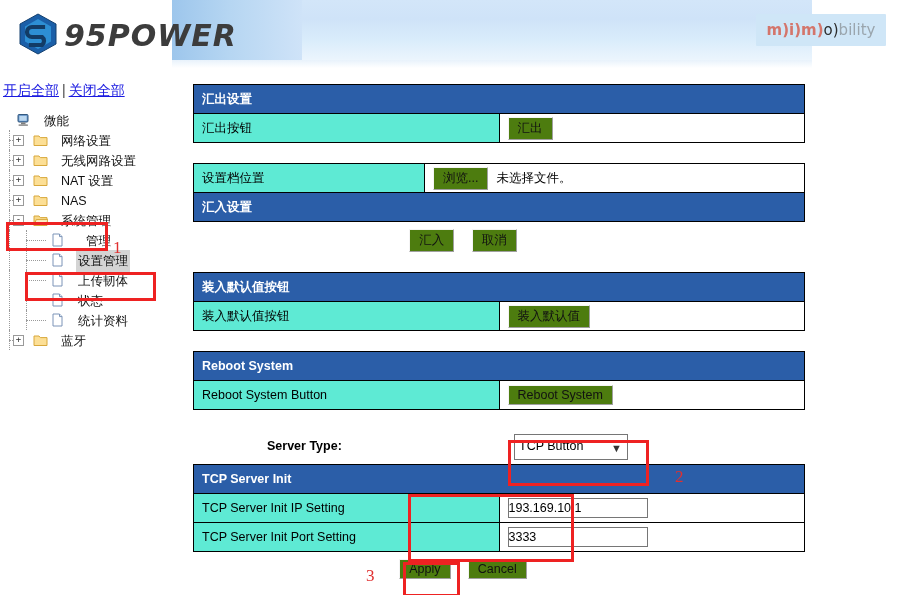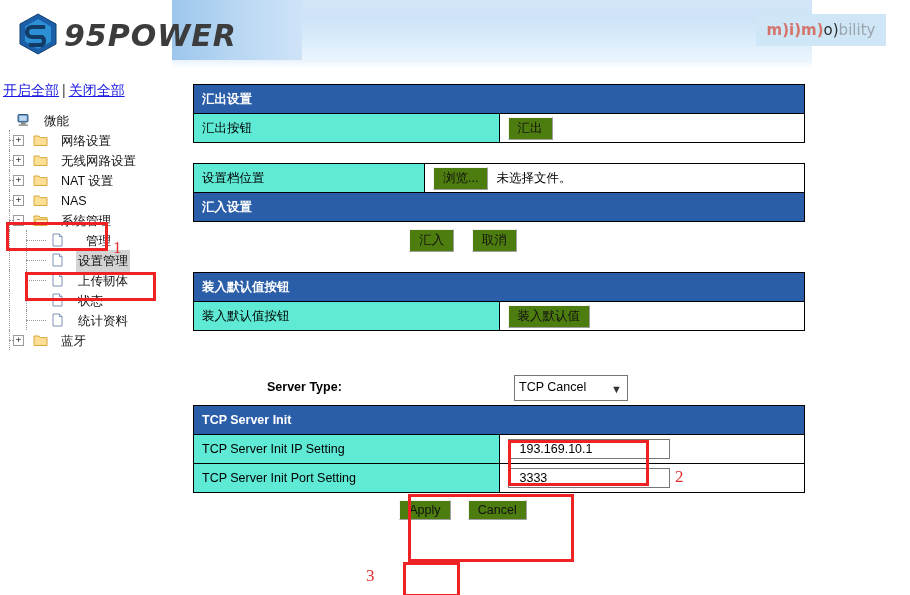--- a/index.html
+++ b/index.html
@@ -69,21 +69,21 @@
   .gap{height:20px;}
   .btn{
     background:#4d7c0f;border:1px solid #a0a0a0;
     border-top-color:#f4f4f4;border-left-color:#f4f4f4;
     padding:2px 9px;font-size:12.5px;color:#111;cursor:pointer;
     font-family:"Liberation Sans",sans-serif;display:inline-block;
   }
   .btnrow{text-align:center;padding-top:7px;width:540px;}
   .btnrow .btn{margin:0 7px;}
   .txtinput{
-    border:1px solid #767676;background:#fff;padding:2px 11px;
+    border:1px solid #767676;background:#fff;padding:2px 0;
     font-size:12.5px;width:138px;font-family:"Liberation Sans",sans-serif;color:#000;
   }
   .filename{margin-left:8px;font-size:12.5px;}
 
   
   #srvrow{width:540px;position:relative;height:34px;}
   #srvlabel{position:absolute;left:74px;top:9px;font-weight:bold;font-size:12.5px;}
   #srvsel{
     position:absolute;left:321px;top:4px;width:104px;height:22px;
     border:1px solid #767676;background:#fff;font-size:12.5px;
@@ -292,27 +292,40 @@
       <td class="plabel">装入默认值按钮</td>
       <td class="pval">
         <span class="btn">装入默认值</span>
       </td>
     </tr>
   </tbody>
     </table>
 
   <div class="gap"></div>
 
+  <table class="panel">
+    <tbody>
+        <tr>
+          <td class="phead" colspan="2">Reboot System</td>
+        </tr>
+    <tr>
+      <td class="plabel">Reboot System Button</td>
+      <td class="pval">
+        <span class="btn">Reboot System</span>
+      </td>
+    </tr>
+  </tbody>
+    </table>
 
   <div class="gap"></div>
 
   <div id="srvrow">
     <div id="srvlabel">Server Type:</div>
     <div id="srvsel">
-      <span>TCP Cancel</span>
+      <span>TCP Button</span>
       <span class="cv">▼</span>
     </div>
   </div>
 
   <table class="panel">
     <tbody>
         <tr>
           <td class="phead" colspan="2">TCP Server Init</td>
         </tr>
     <tr>

